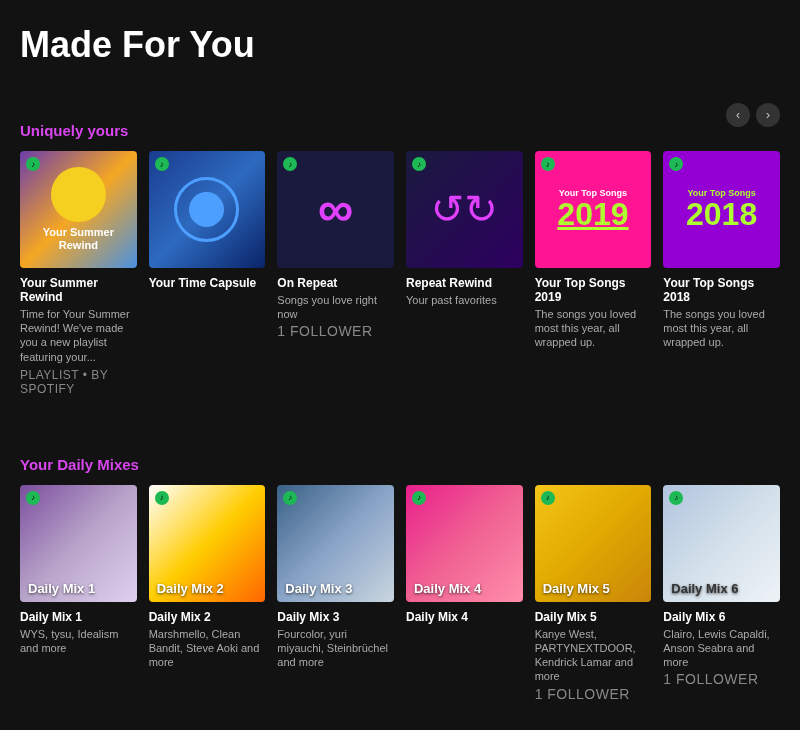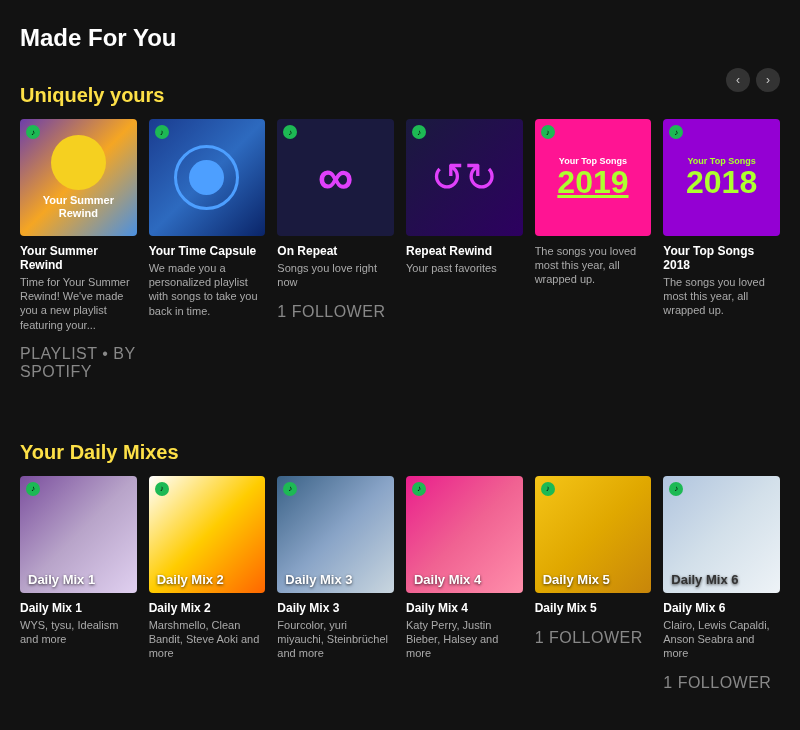--- a/index.html
+++ b/index.html
@@ -8,34 +8,35 @@
       color: #fff;
       font-family: -apple-system, BlinkMacSystemFont, 'Segoe UI', sans-serif;
       width: 800px;
       min-height: 730px;
       overflow-x: hidden;
     }
     .page {
       padding: 24px 20px;
     }
     h1 {
-      font-size: 24px;
+      font-size: 36px;
       font-weight: 700;
+      margin-bottom: 24px;
     }
     .section { margin-bottom: 28px; }
     .section-header {
       display: flex;
       align-items: center;
       justify-content: space-between;
       margin-bottom: 12px;
     }
     .section-title {
-      font-size: 20px;
+      font-size: 15px;
       font-weight: 700;
-      color: #fde047;
+      color: #d946ef;
       margin-top: 32px;
     }
     .nav-arrows { display: flex; gap: 6px; }
     .nav-arrow {
       width: 24px; height: 24px;
       border-radius: 50%;
       background: #333;
       border: none;
       color: #ccc;
       font-size: 12px;
@@ -64,32 +65,32 @@
       font-weight: 700;
       color: #fff;
       margin-bottom: 3px;
     }
     .card-desc {
       font-size: 11px;
       color: #aaa;
       line-height: 1.3;
     }
     .card-meta {
-      font-size: 16px;
+      font-size: 12px;
       color: #888;
-      margin-top: 13px;
+      margin-top: 4px;
       text-transform: uppercase;
       letter-spacing: 0.5px;
     }
     .card-follower {
-      font-size: 16px;
+      font-size: 14px;
       color: #888;
       text-transform: uppercase;
       letter-spacing: 0.5px;
-      margin-top: 14px;
+      margin-top: 2px;
     }
     
     .thumb-summer-rewind {
       background: linear-gradient(135deg, #6c3dab, #f5a623, #4a90e2);
       display: flex; flex-direction: column; align-items: center; justify-content: center;
       padding: 8px;
     }
     .thumb-summer-rewind .label {
       font-size: 11px; font-weight: 700; color: #fff; text-align: center; line-height: 1.2;
     }
@@ -199,21 +200,20 @@
       </div>
 
       <div class="card">
         <div class="card-thumb thumb-time-capsule">
           <div class="spotify-badge">♪</div>
           <div class="circle-outer">
             <div class="circle-inner"></div>
           </div>
         </div>
         <div class="card-title">Your Time Capsule</div>
-        <div class="card-desc">We made you a personalized playlist with songs to take you back in time.</div>
       </div>
 
       <div class="card">
         <div class="card-thumb thumb-on-repeat">
           <div class="spotify-badge">♪</div>
           <div class="infinity-symbol">∞</div>
         </div>
         <div class="card-title">On Repeat</div>
         <div class="card-desc">Songs you love right now</div>
         <div class="card-follower">1 FOLLOWER</div>
@@ -227,20 +227,21 @@
         <div class="card-title">Repeat Rewind</div>
         <div class="card-desc">Your past favorites</div>
       </div>
 
       <div class="card">
         <div class="card-thumb thumb-top-2019">
           <div class="spotify-badge">♪</div>
           <div class="top-label">Your Top Songs</div>
           <div class="year">2019</div>
         </div>
+        <div class="card-title">Your Top Songs 2019</div>
         <div class="card-desc">The songs you loved most this year, all wrapped up.</div>
       </div>
 
       <div class="card">
         <div class="card-thumb thumb-top-2018">
           <div class="spotify-badge">♪</div>
           <div class="top-label">Your Top Songs</div>
           <div class="year">2018</div>
         </div>
         <div class="card-title">Your Top Songs 2018</div>
@@ -282,29 +283,29 @@
         <div class="card-title">Daily Mix 3</div>
         <div class="card-desc">Fourcolor, yuri miyauchi, Steinbrüchel and more</div>
       </div>
 
       <div class="card">
         <div class="card-thumb thumb-daily4">
           <div class="spotify-badge">♪</div>
           <div class="daily-label">Daily Mix 4</div>
         </div>
         <div class="card-title">Daily Mix 4</div>
-        <div class="card-desc">Katy Perry, Justin Bieber, Halsey and more</div>
       </div>
 
       <div class="card">
         <div class="card-thumb thumb-daily5">
           <div class="spotify-badge">♪</div>
           <div class="daily-label">Daily Mix 5</div>
         </div>
         <div class="card-title">Daily Mix 5</div>
+        <div class="card-desc">Kanye West, PARTYNEXTDOOR, Kendrick Lamar and more</div>
         <div class="card-follower">1 FOLLOWER</div>
       </div>
 
       <div class="card">
         <div class="card-thumb thumb-daily6">
           <div class="spotify-badge">♪</div>
           <div class="daily-label" style="color:#333;">Daily Mix 6</div>
         </div>
         <div class="card-title">Daily Mix 6</div>
         <div class="card-desc">Clairo, Lewis Capaldi, Anson Seabra and more</div>

